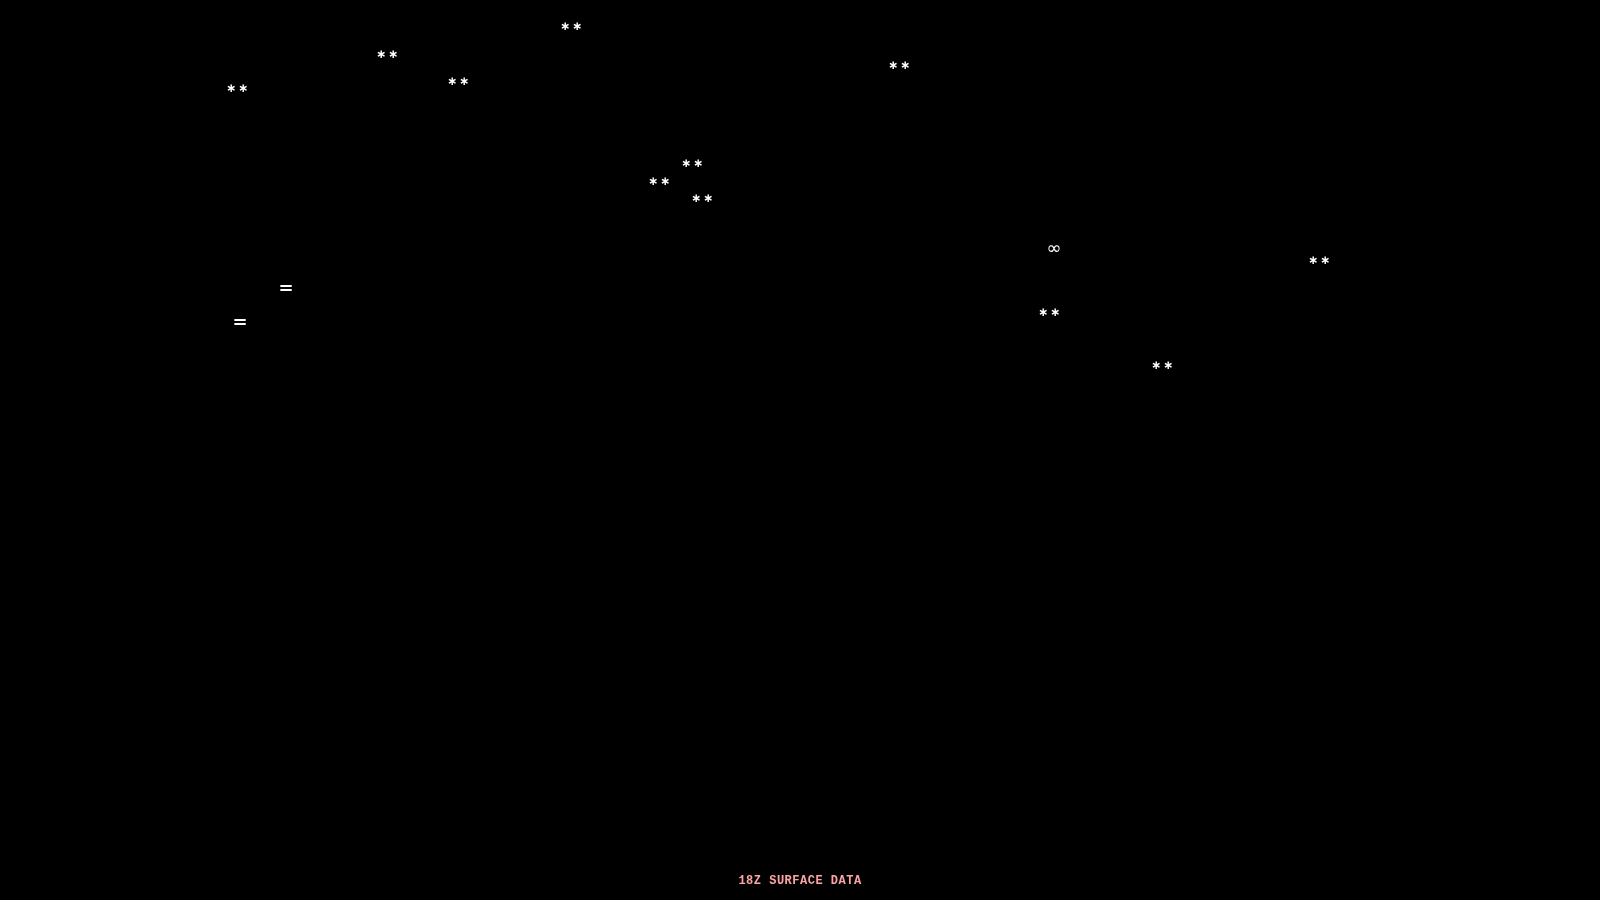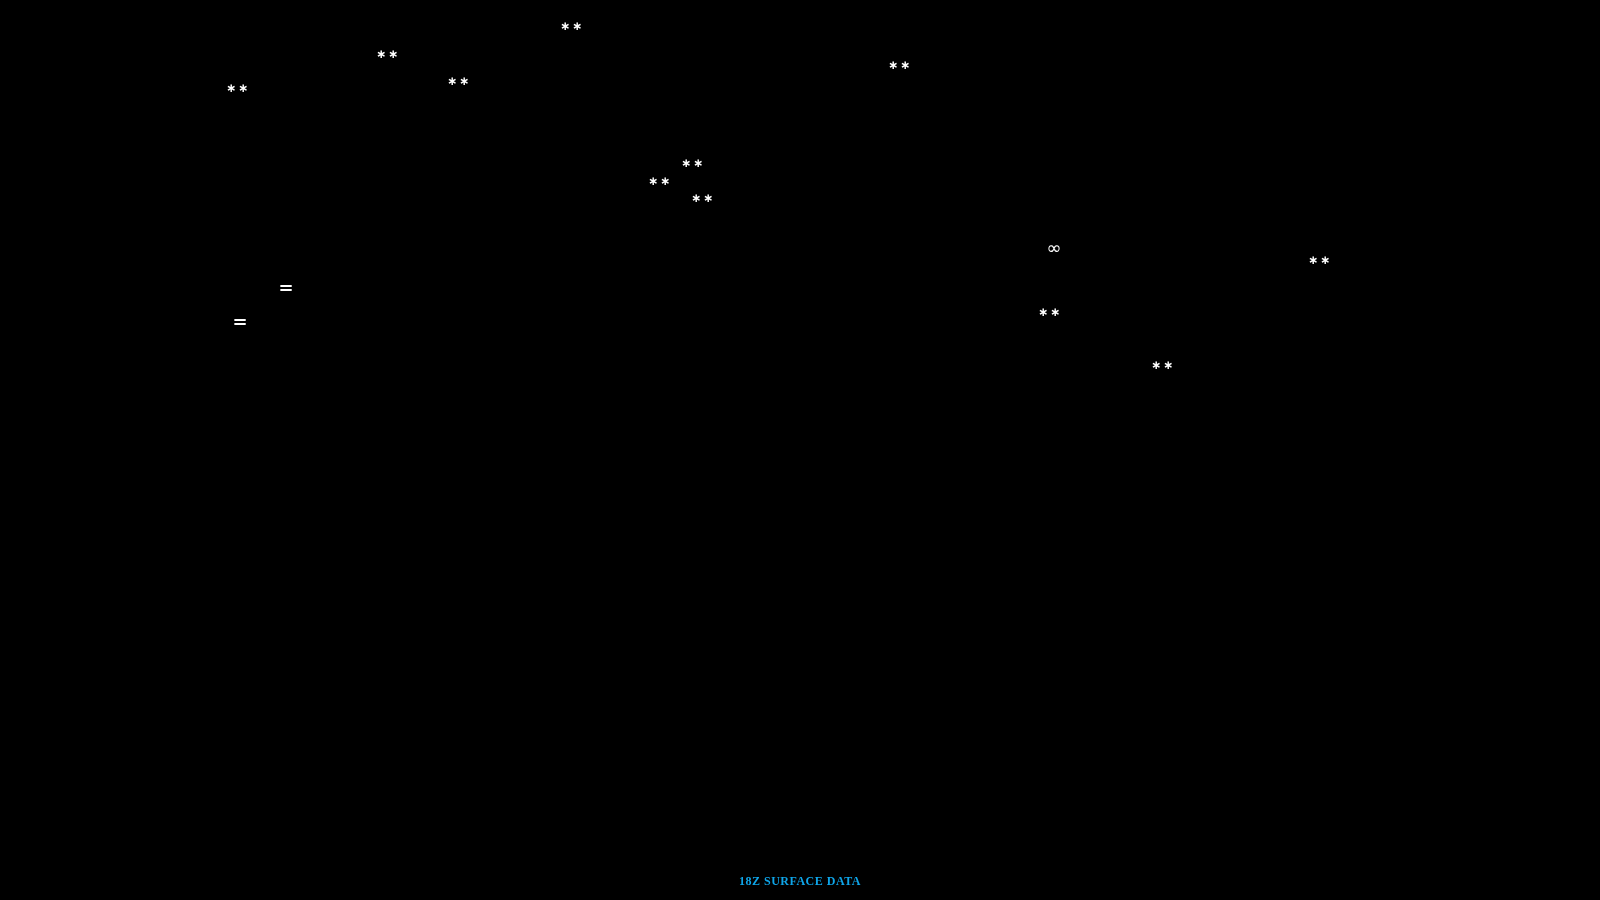--- a/index.html
+++ b/index.html
@@ -40,22 +40,22 @@
   }
   .wx-haze {
     font-size: 18px;
     font-family: "DejaVu Sans", sans-serif;
   }
   .plot-title {
     position: absolute;
     top: 874px;
     left: 50%;
     transform: translateX(-50%);
-    color: #0ea5e9;
-    font-family: Liberation Serif, serif;
+    color: #fca5a5;
+    font-family: Liberation Mono, monospace;
     font-size: 12px;
     font-weight: bold;
     letter-spacing: 0.5px;
     white-space: nowrap;
   }
 </style>
 </head>
 <body>
 
 <div class="screen">

